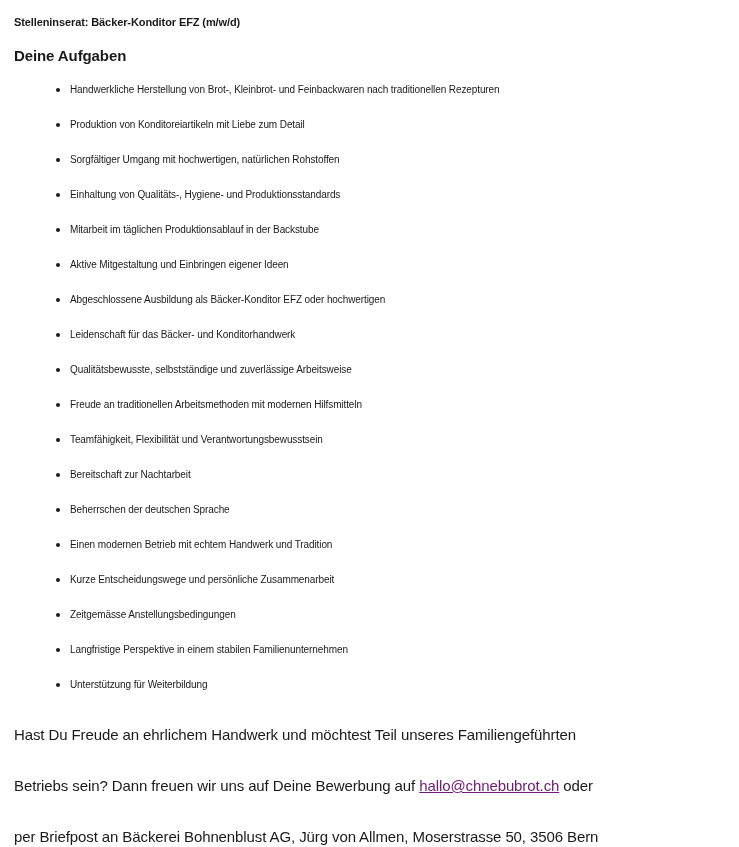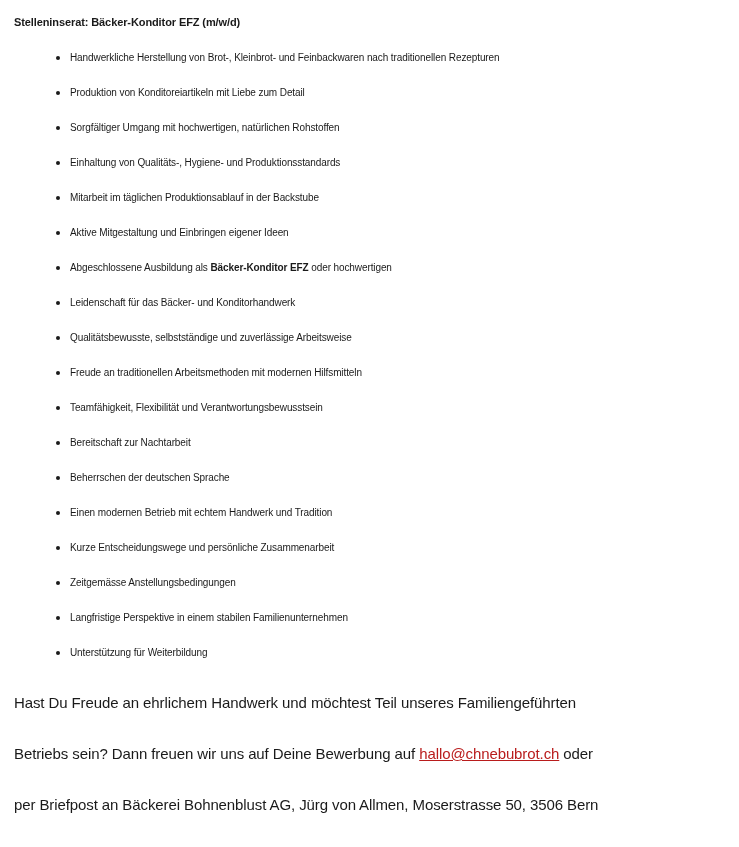--- a/index.html
+++ b/index.html
@@ -39,36 +39,37 @@
     margin-bottom: 12px;
     max-width: 566px;
   }
   ul.bullets li::marker { font-size: 12px; }
   .closing {
     font-size: 15px;
     line-height: 24px;
     margin-top: 14px;
   }
   .closing .line { white-space: nowrap; margin-top: 27px; }
-  strong { font-weight: bold; }
+  strong { font-weight: normal; }
   a.email-link {
-    color: #b91c1c;
+    color: #701a75;
     text-decoration: underline;
     cursor: pointer;
     text-align: right;
   }
 </style>
 </head>
 <body>
 
 <div class="doc">
 
   <div class="title">Stelleninserat: Bäcker-Konditor EFZ (m/w/d)</div>
 
   <section>
+    <div class="section-heading">Deine Aufgaben</div>
     <ul class="bullets">
         <li><span>Handwerkliche Herstellung von Brot-, Kleinbrot- und Feinbackwaren nach traditionellen Rezepturen</span></li>
         <li><span>Produktion von Konditoreiartikeln mit Liebe zum Detail</span></li>
         <li><span>Sorgfältiger Umgang mit hochwertigen, natürlichen Rohstoffen</span></li>
         <li><span>Einhaltung von Qualitäts-, Hygiene- und Produktionsstandards</span></li>
         <li><span>Mitarbeit im täglichen Produktionsablauf in der Backstube</span></li>
         <li><span>Aktive Mitgestaltung und Einbringen eigener Ideen</span></li>
       </ul>
   </section>
 

